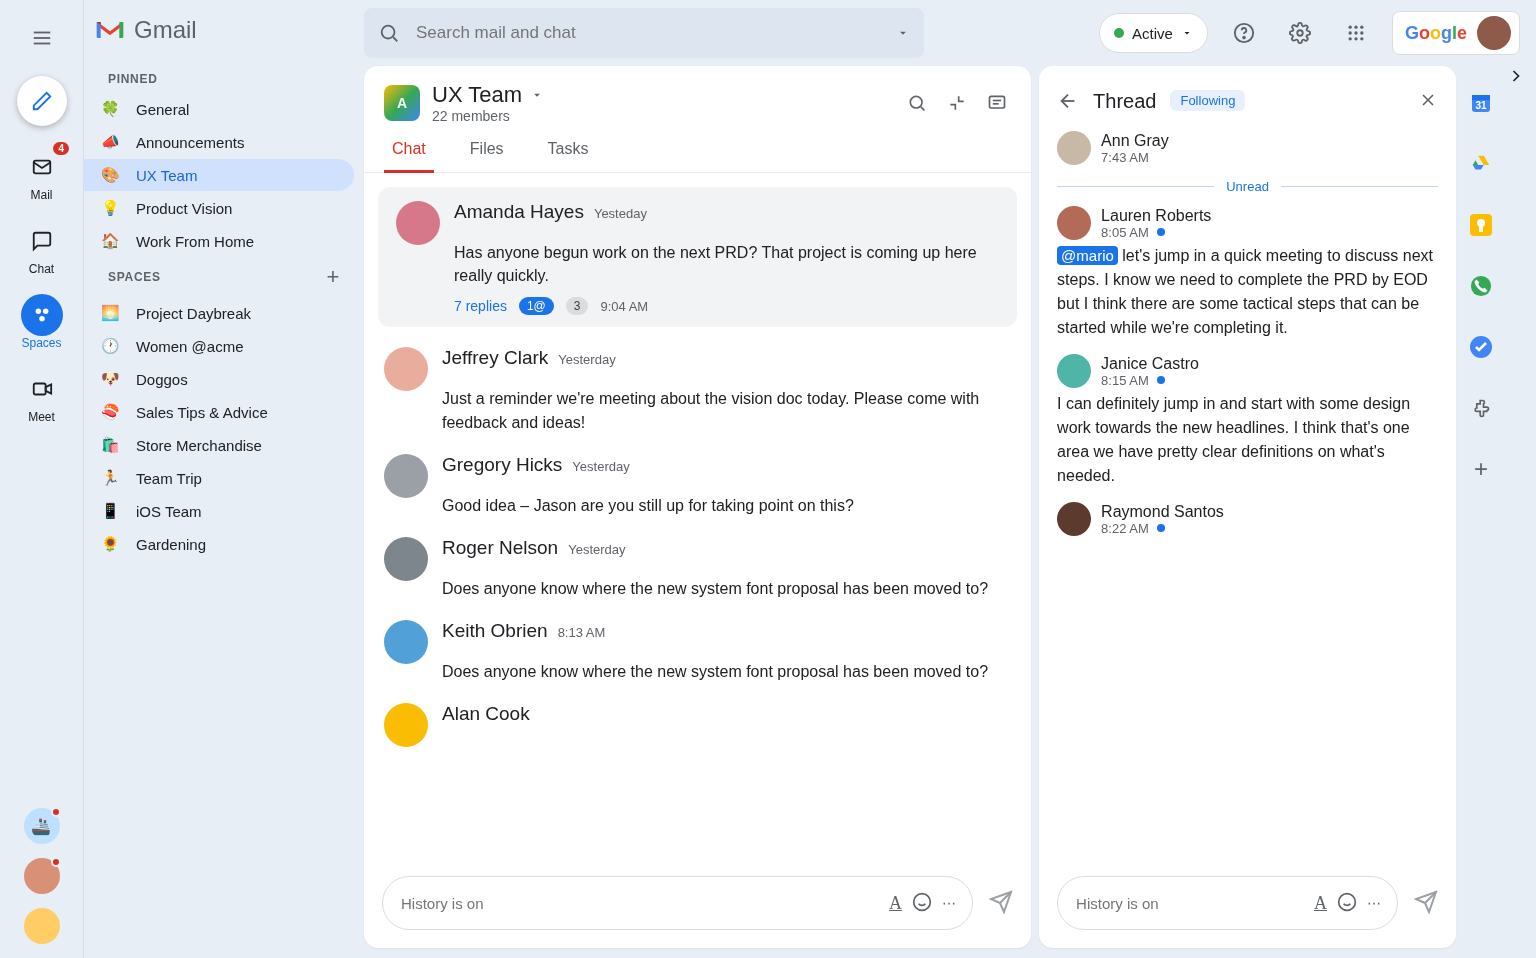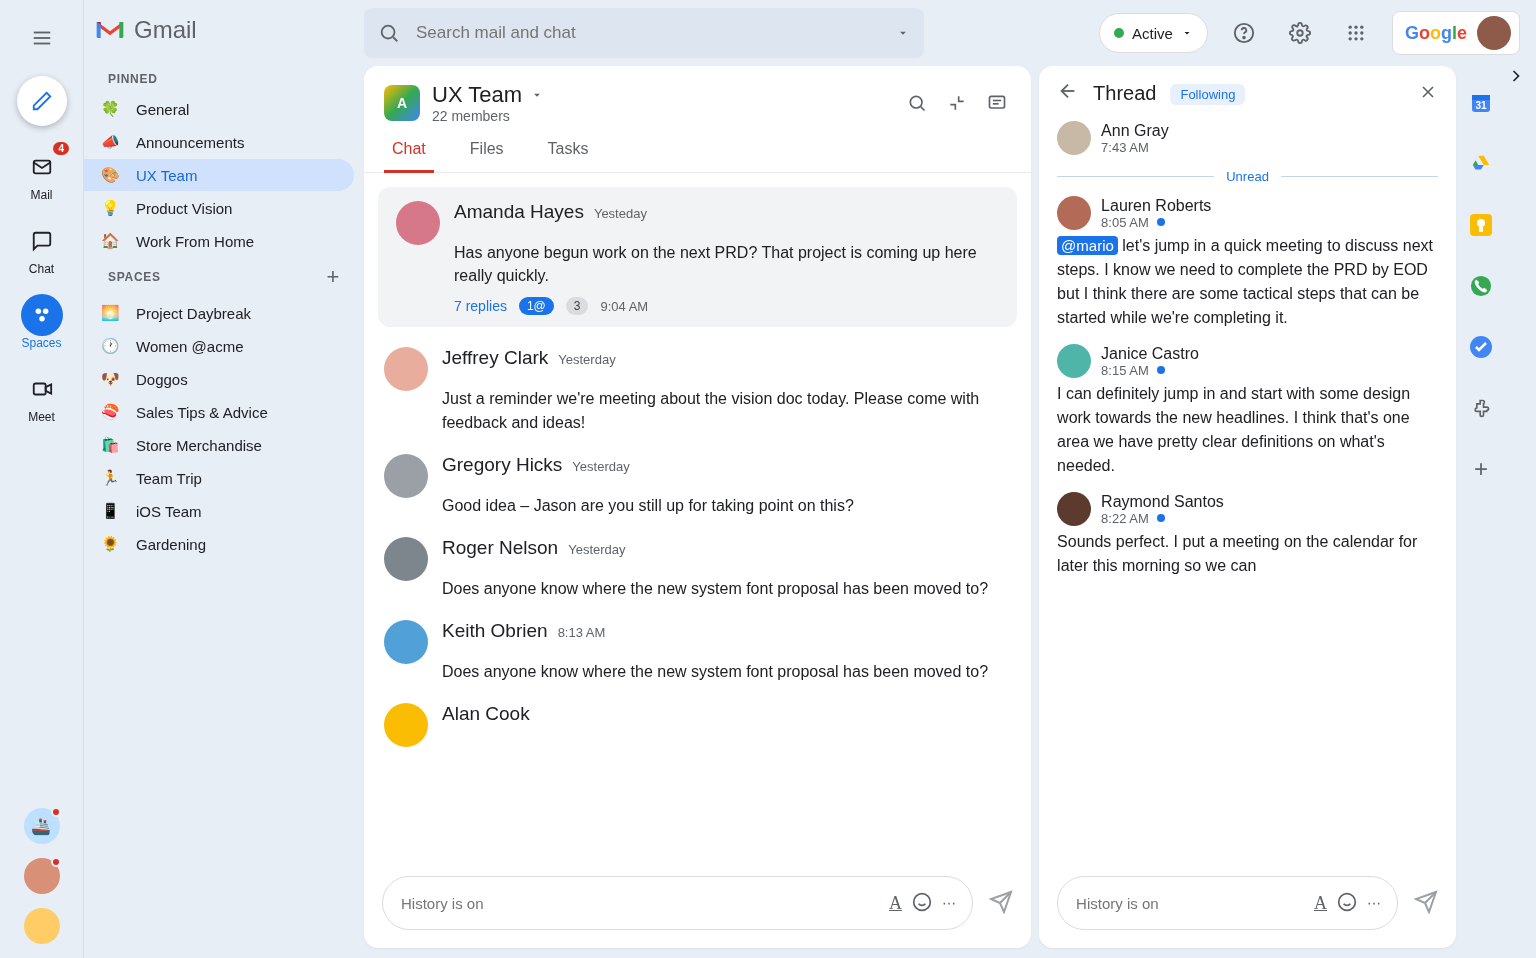--- a/index.html
+++ b/index.html
@@ -191,22 +191,22 @@
   .msg .time { font-size:13px; color:#5f6368;}
   .msg .text { font-size:16px; color:#202124; margin-top:18px; line-height:1.45;}
   .replies {
     display:flex; align-items:center; gap:12px; margin-top:10px;
     font-size:14px; color:#1a73e8; font-weight:500;
   }
   .pill { background:#1a73e8; color:#fff; padding:2px 8px; border-radius:12px; font-size:12px;}
   .pill.grey { background:#dadce0; color:#3c4043;}
 
   .thread-head {
-    display:flex; align-items:flex-end; gap:14px;
-    padding:14px 18px 4px;
+    display:flex; align-items:flex-start; gap:14px;
+    padding:24px 18px 4px;
   }
   .thread-head h2 { margin:0; font-size:20px; font-weight:500;}
   .chip-follow {
     background:#e8f0fe; color:#1a73e8;
     padding:3px 10px; border-radius:6px;
     font-size:13px; font-weight:500;
   }
   .thread-head .grow{flex:1;}
   .thread-head .ico{color:#5f6368;cursor:pointer;}
 
@@ -653,24 +653,20 @@
               <div class="line1">
       <div class="av" style="background:#5c3a2e"></div>
       <div>
         <div class="name">Raymond Santos</div>
         <div style="display:flex;align-items:center;gap:6px">
           <span class="time">8:22 AM</span>
           <span class="blue-dot"></span>
         </div>
       </div>
     </div>
-    <div class="text">
-      Sounds perfect. I put a meeting on the calendar for later this morning so we can
-      
-    </div>
             </div>
           </div>
         <div class="composer">
           <div class="cbox">
             <input placeholder="History is on" style="">
             <span class="cico" style="font-family:serif;font-size:18px;text-decoration:underline;">A</span>
             <span class="cico"><svg width="20" height="20" viewBox="0 0 24 24" fill="none" stroke="currentColor" stroke-width="2">
                   <circle cx="12" cy="12" r="10"></circle>
                   <path d="M8 14s1.5 2 4 2 4-2 4-2"></path>
                   <line x1="9" y1="9" x2="9.01" y2="9"></line>

